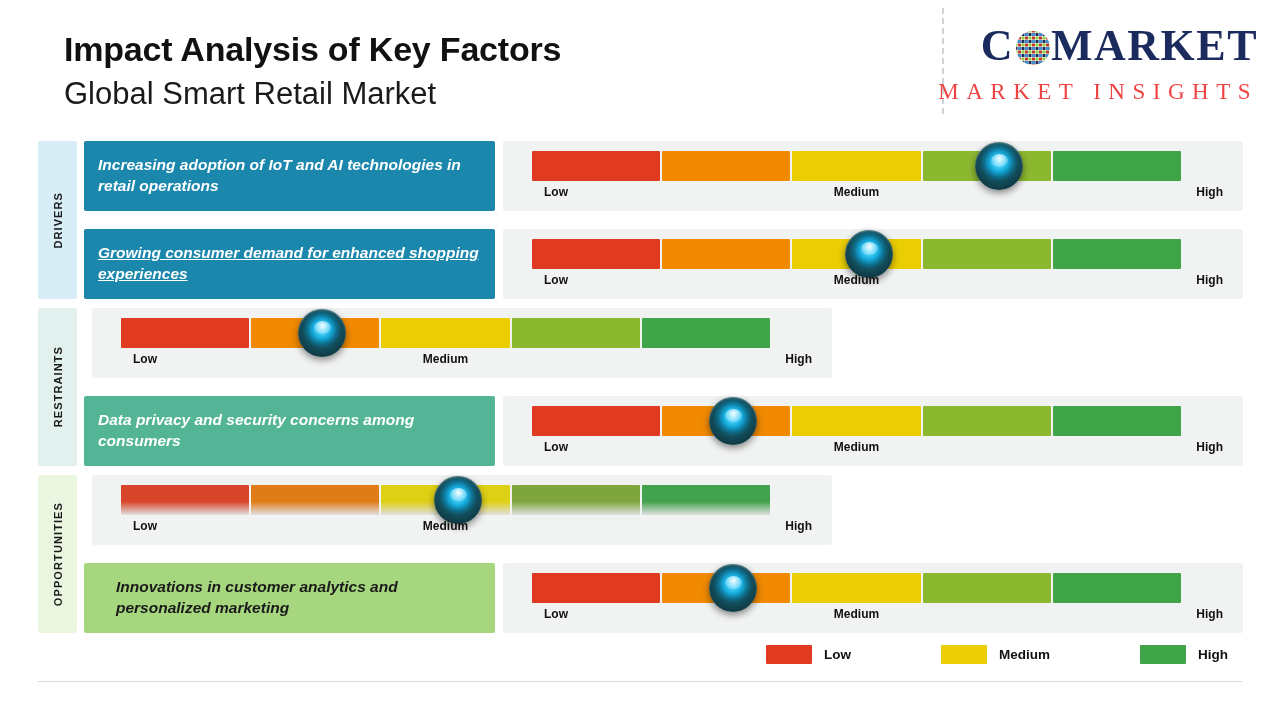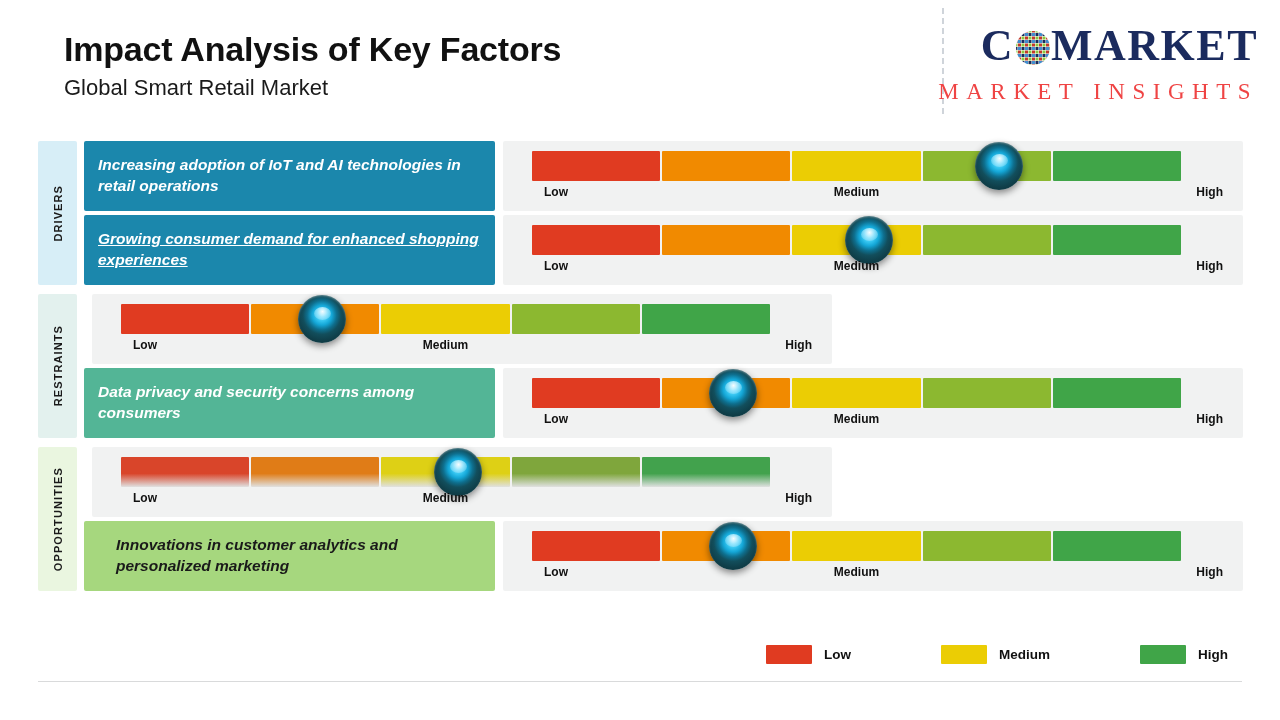--- a/index.html
+++ b/index.html
@@ -11,21 +11,21 @@
   }
   .slide { position: relative; width: 1280px; height: 720px; background: #fff; }
 
   
   .title-block { position: absolute; left: 44px; top: 30px; margin-left: 20px; }
   .title-main {
     font-size: 34px; font-weight: bold; color: #111111;
     letter-spacing: -0.2px; line-height: 1.15; white-space: nowrap;
   }
   .title-sub {
-    font-size: 22px; font-weight: 400; color: #1a1a1a;
+    font-size: 31px; font-weight: 400; color: #1a1a1a;
     line-height: 1.2; margin-top: 6px; white-space: nowrap;
   }
 
   .logo-divider {
     position: absolute; left: 942px; top: 8px; width: 0;
     height: 106px; border-left: 2px dashed #cfd4da;
   }
   .logo-wrap { position: absolute; right: 22px; top: 24px; text-align: right; }
   .logo-top { display: flex; align-items: center; justify-content: flex-end; }
   .logo-c, .logo-rest {
@@ -57,21 +57,21 @@
   .group { position: relative; display: flex; margin-bottom: 9px; }
   .group-label {
     width: 39px; flex: 0 0 39px; border-radius: 2px;
     display: flex; align-items: center; justify-content: center;
   }
   .group-label span {
     writing-mode: vertical-rl; transform: rotate(180deg);
     font-size: 11px; font-weight: bold; color: #1a1a1a;
     letter-spacing: 1.1px;
   }
-  .group-rows { display: flex; flex-direction: column; gap: 4px; margin-left: 7px; }
+  .group-rows { display: flex; flex-direction: column; gap: 18px; margin-left: 7px; }
 
   .row { display: flex; align-items: stretch; height: 70px; }
 
   .factor-box {
     width: 411px; flex: 0 0 411px; border-radius: 2px;
     display: flex; align-items: center; padding: 0 14px;
   }
   .factor-text {
     font-size: 15.5px; font-style: italic; font-weight: bold;
     line-height: 1.35;

